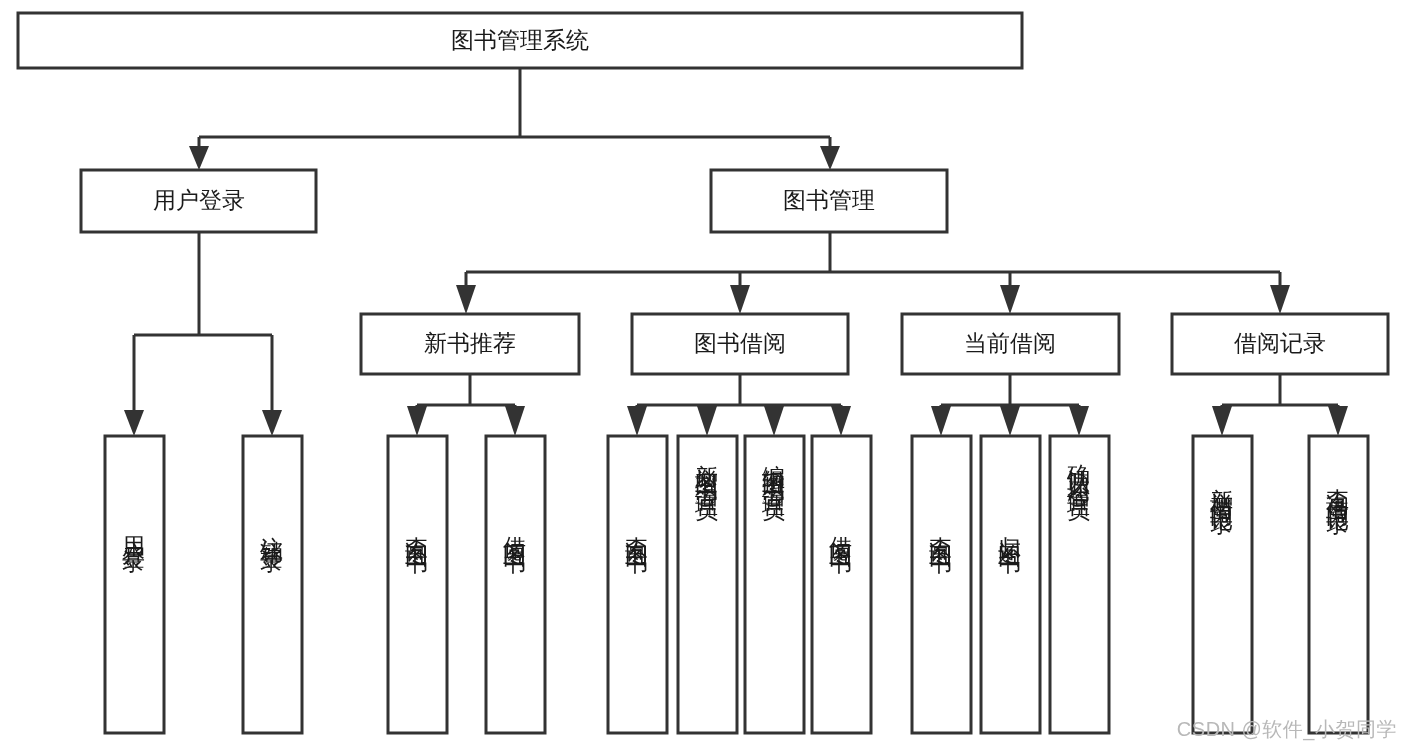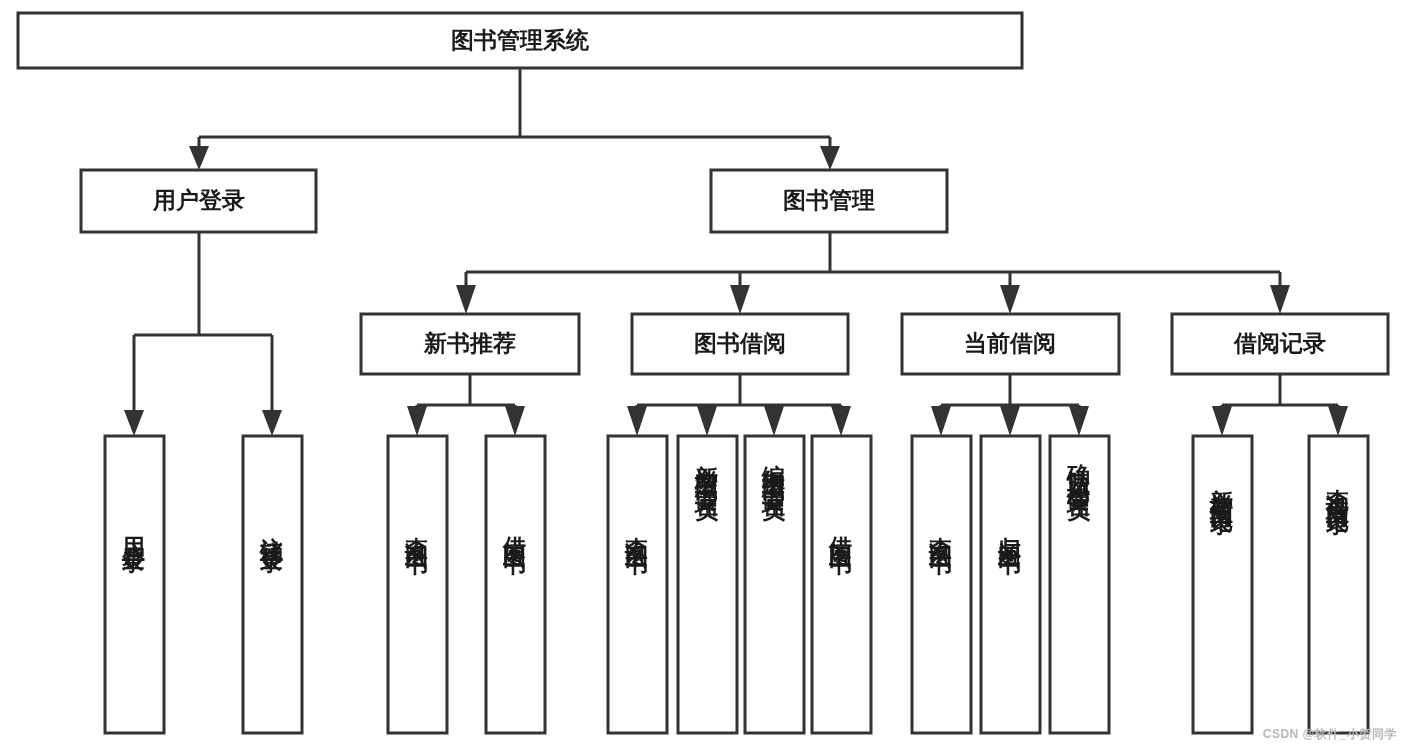--- a/index.html
+++ b/index.html
@@ -13,21 +13,20 @@
     font-family: "Liberation Sans", "DejaVu Sans", sans-serif;
     overflow: hidden;
     position: relative;
   }
   #diagram-root {
     position: absolute;
     top: 0;
     left: 0;
     width: 1405px;
     height: 747px;
-    font-weight: bold;
   }
   svg#flow {
     display: block;
     width: 1405px;
     height: 747px;
   }
   .node-rect {
     fill: #ffffff;
     stroke: #333333;
     stroke-width: 3;
@@ -56,21 +55,21 @@
     writing-mode: vertical-rl;
     text-orientation: upright;
     letter-spacing: 5px;
     white-space: pre;
   }
   .watermark {
     position: absolute;
     right: 8px;
     bottom: 4px;
     font-family: "Liberation Sans", "DejaVu Sans", sans-serif;
-    font-size: 12px;
+    font-size: 20px;
     color: #b8b8b8;
     letter-spacing: 0.5px;
     pointer-events: none;
     user-select: none;
   }
 </style>
 </head>
 <body>
 
 <div id="diagram-root">

